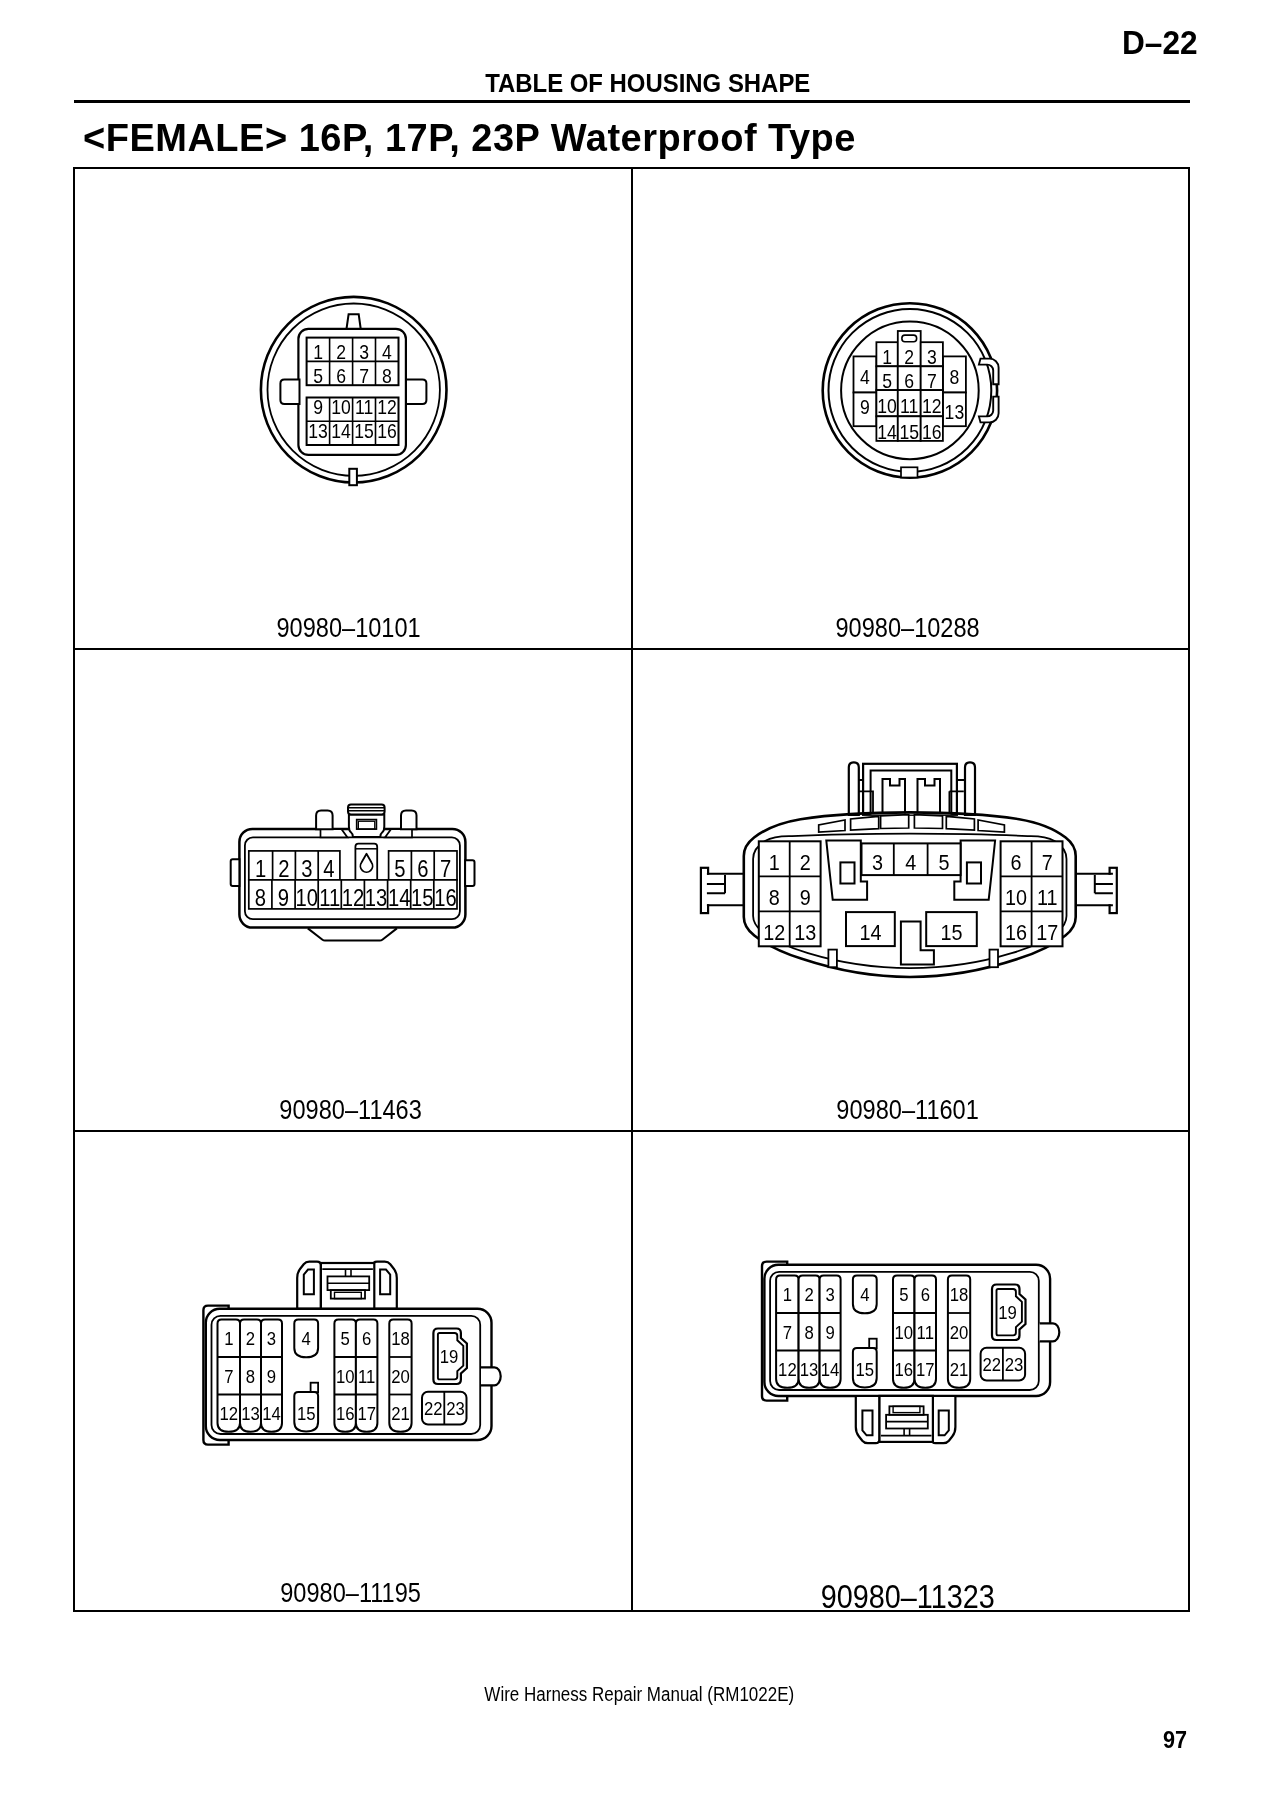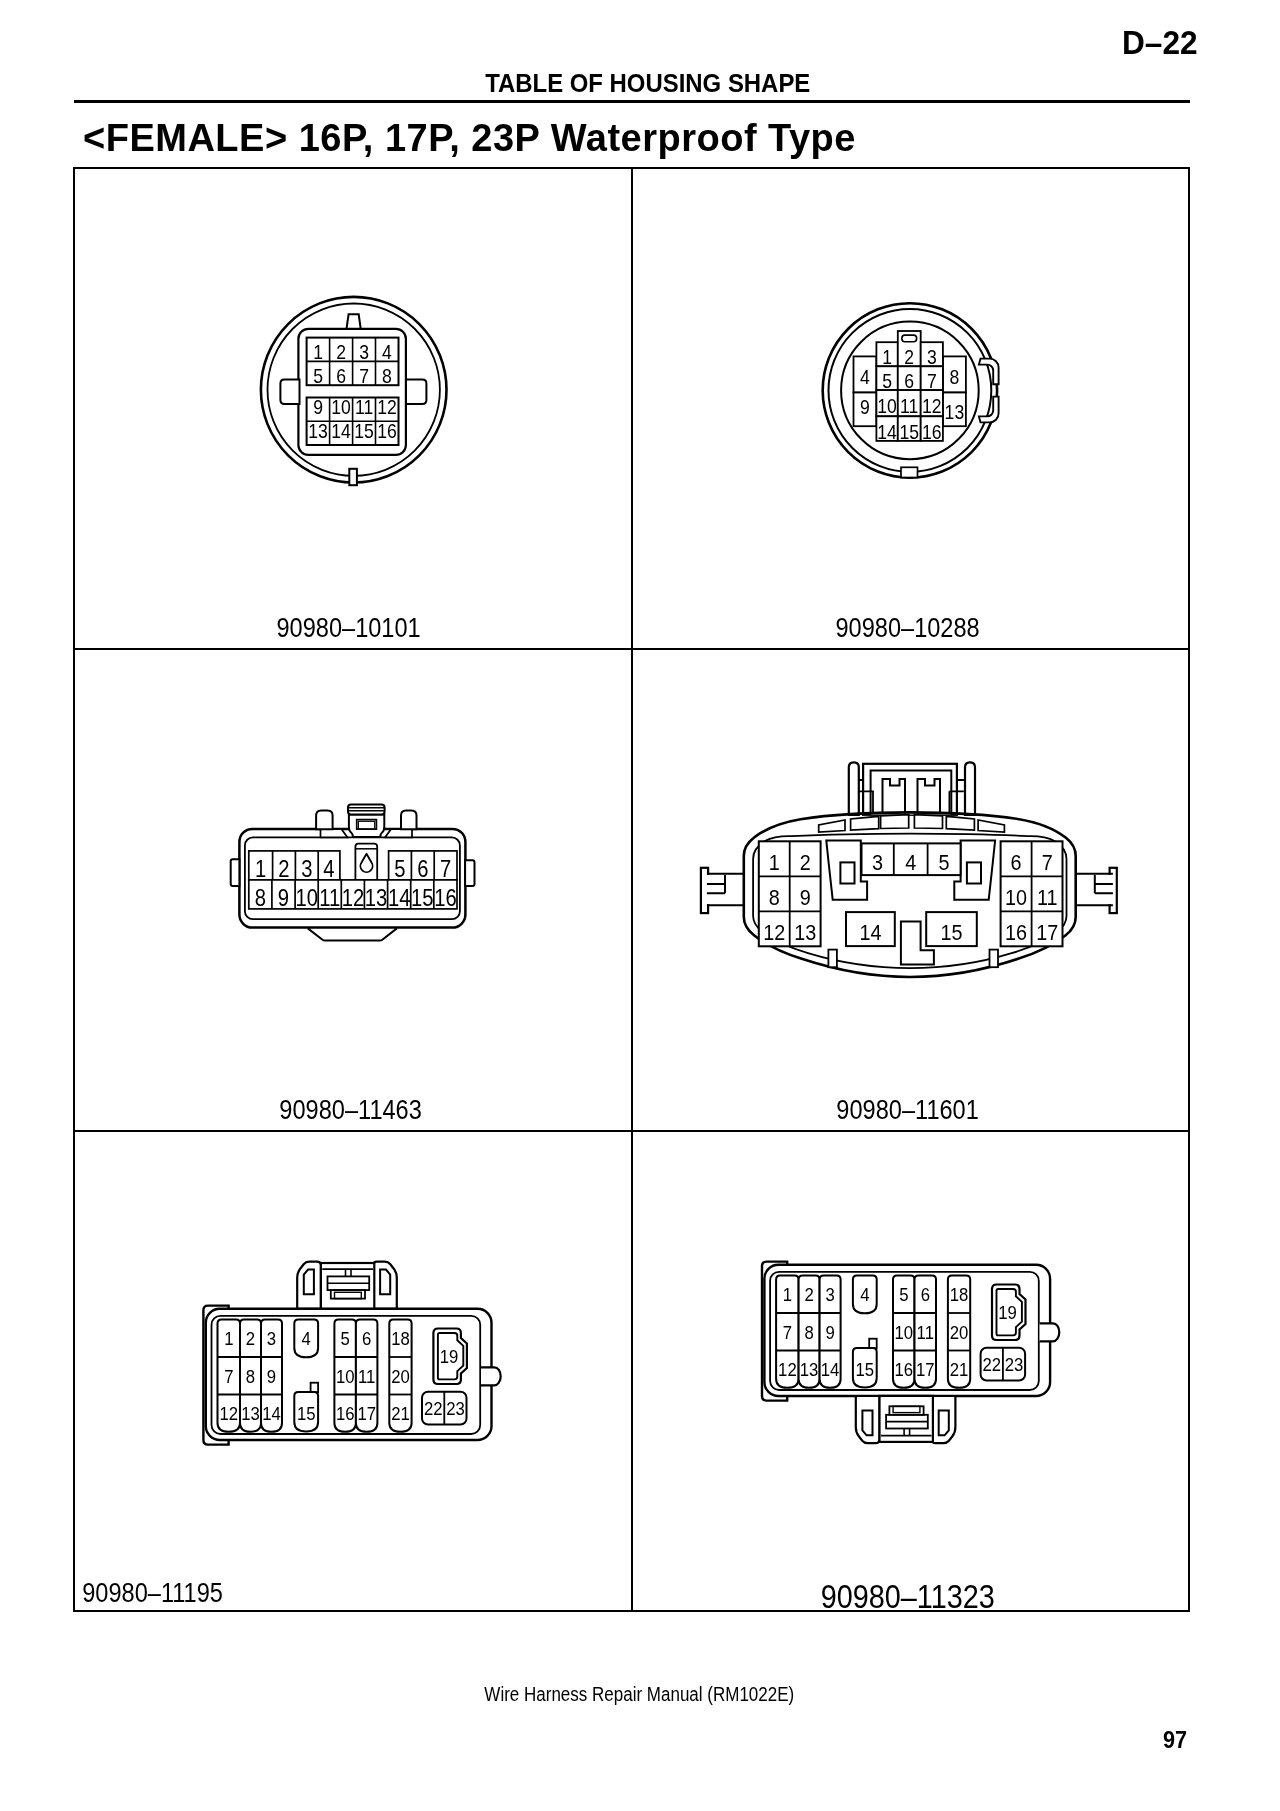--- a/index.html
+++ b/index.html
@@ -30,21 +30,21 @@
 <div class="abs" style="left:73px;top:1130px;width:1117px;height:2px;background:#000;"></div>
 
 <div class="abs" style="left:70px;top:613px;width:558px;text-align:center;font-size:27px;"><span class="cx">90980–10101</span></div>
 
 <div class="abs" style="left:629px;top:613px;width:558px;text-align:center;font-size:27px;"><span class="cx">90980–10288</span></div>
 
 <div class="abs" style="left:72px;top:1095px;width:558px;text-align:center;font-size:27px;"><span class="cx">90980–11463</span></div>
 
 <div class="abs" style="left:629px;top:1095px;width:558px;text-align:center;font-size:27px;"><span class="cx">90980–11601</span></div>
 
-<div class="abs" style="left:72px;top:1578px;width:558px;font-size:27px;"><span class="cx">90980–11195</span></div>
+<div class="abs" style="left:72px;top:1578px;width:558px;text-align:center;font-size:27px;"><span class="cx">90980–11195</span></div>
 
 <div class="abs" style="left:629px;top:1578px;width:558px;text-align:center;font-size:33px;"><span class="cx">90980–11323</span></div>
 
 <div class="abs" style="left:0px;top:1683px;width:1261px;text-align:center;font-size:20px;padding-left:17px;"><span class="cf">Wire Harness Repair Manual (RM1022E)</span></div>
 
 <div class="abs" style="left:1163px;top:1726px;font-size:24px;font-weight:bold;"><span style="display:inline-block;transform:scaleX(0.9);transform-origin:left;">97</span></div>
 
 <svg style="left:250px;top:285px" width="210" height="210" viewBox="250 285 210 210">
 
   <circle class="ln" cx="353.7" cy="389.7" r="92.8" stroke-width="2.6"></circle>

